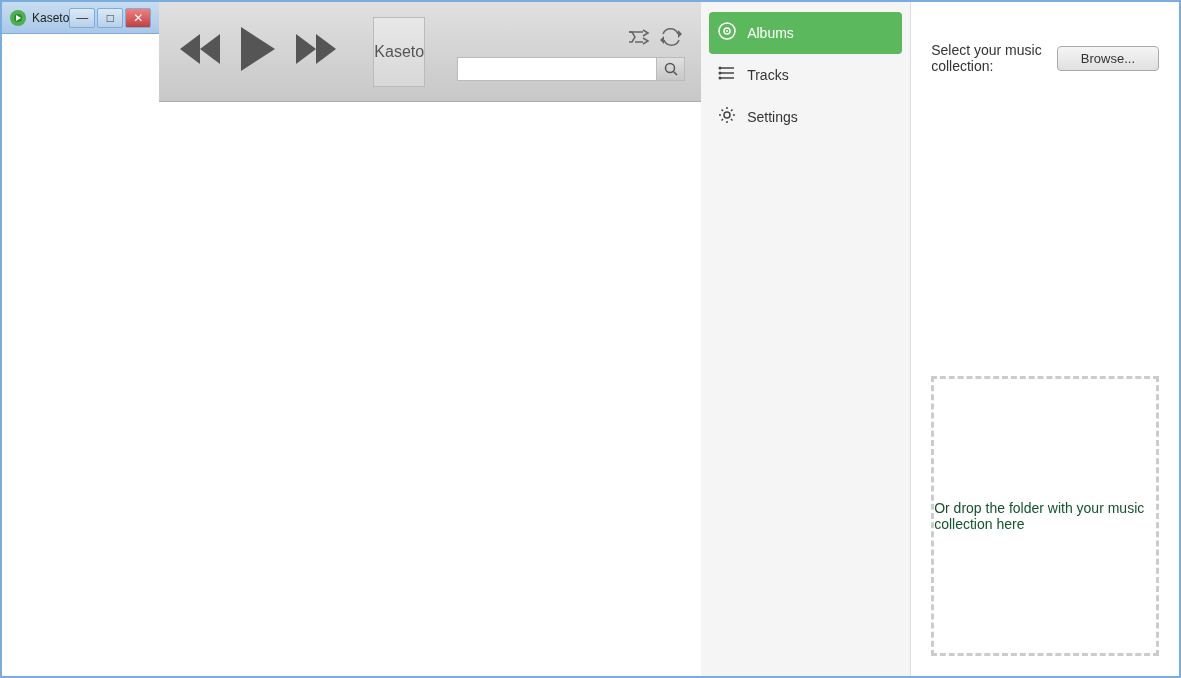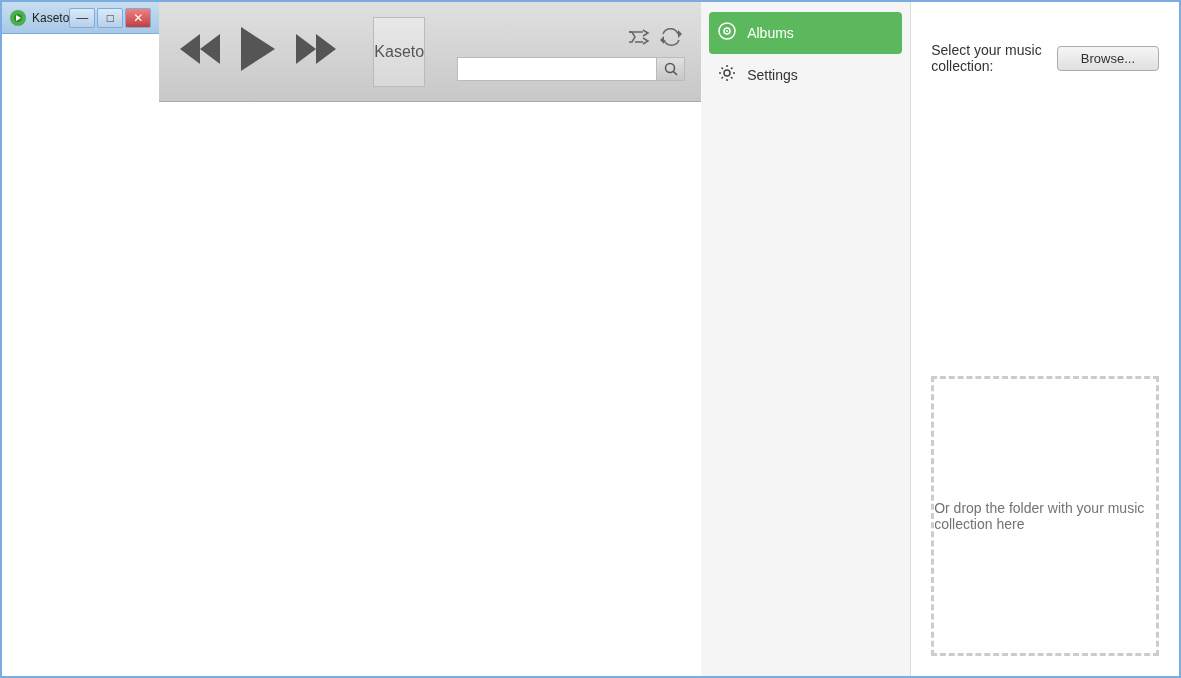--- a/index.html
+++ b/index.html
@@ -243,21 +243,21 @@
       display: flex;
       align-items: center;
       justify-content: center;
       position: absolute;
       bottom: 20px;
       left: 20px;
       right: 20px;
     }
     .drop-zone-text {
       font-size: 14px;
-      color: #737373;
+      color: #14532d;
     }
   </style>
 </head>
 <body>
 
 <div class="window">
 
   <div class="titlebar">
     <div class="titlebar-icon">
       <svg width="10" height="10" viewBox="0 0 10 10">
@@ -339,20 +339,33 @@
             <circle cx="9" cy="9" r="8" stroke="white" stroke-width="1.5" fill="none"></circle>
             <circle cx="9" cy="9" r="3" stroke="white" stroke-width="1.5" fill="none"></circle>
             <circle cx="9" cy="9" r="1" fill="white"></circle>
           </svg>
         </span>
         <span class="nav-label">Albums</span>
       </div>
 
 
 
+      <div class="nav-item">
+        <span class="nav-icon">
+          <svg width="18" height="18" viewBox="0 0 18 18">
+            <line x1="2" y1="4" x2="16" y2="4" stroke="#444" stroke-width="1.5"></line>
+            <line x1="2" y1="9" x2="16" y2="9" stroke="#444" stroke-width="1.5"></line>
+            <line x1="2" y1="14" x2="16" y2="14" stroke="#444" stroke-width="1.5"></line>
+            <circle cx="2" cy="4" r="1.5" fill="#444"></circle>
+            <circle cx="2" cy="9" r="1.5" fill="#444"></circle>
+            <circle cx="2" cy="14" r="1.5" fill="#444"></circle>
+          </svg>
+        </span>
+        <span class="nav-label">Tracks</span>
+      </div>
 
       <div class="nav-item">
         <span class="nav-icon">
           <svg width="18" height="18" viewBox="0 0 18 18">
             <circle cx="9" cy="9" r="3" stroke="#444" stroke-width="1.5" fill="none"></circle>
             <path d="M9 1 L9 3 M9 15 L9 17 M1 9 L3 9 M15 9 L17 9 M3.5 3.5 L5 5 M13 13 L14.5 14.5 M14.5 3.5 L13 5 M5 13 L3.5 14.5" stroke="#444" stroke-width="1.5"></path>
           </svg>
         </span>
         <span class="nav-label">Settings</span>
       </div>

